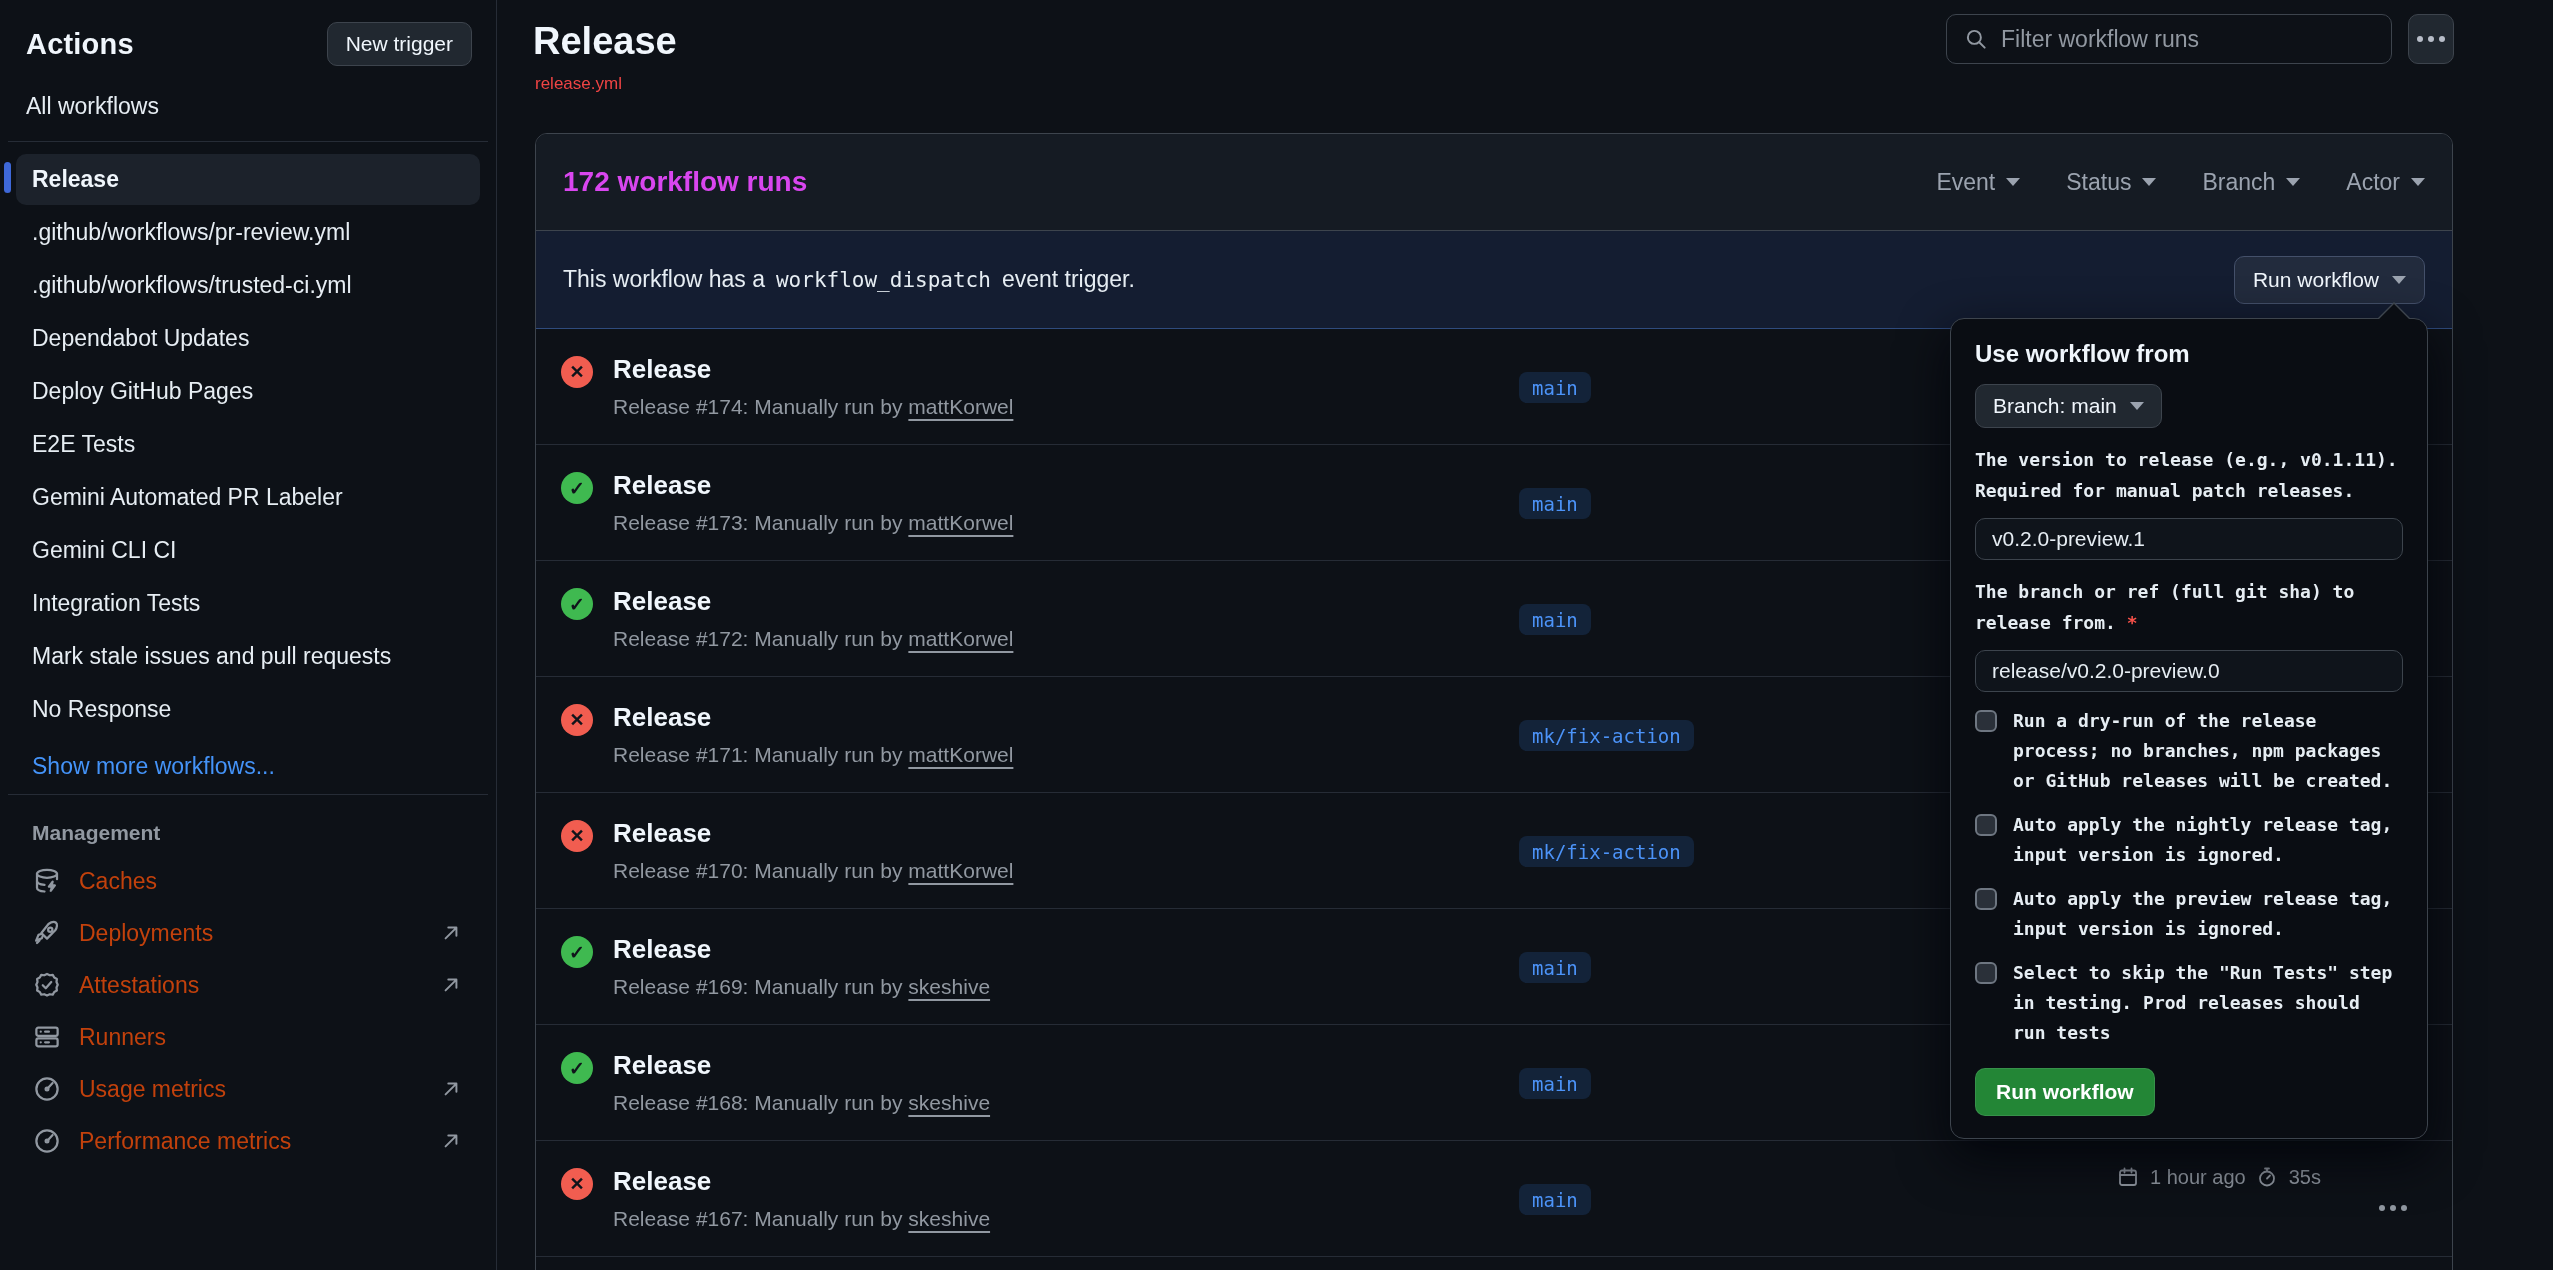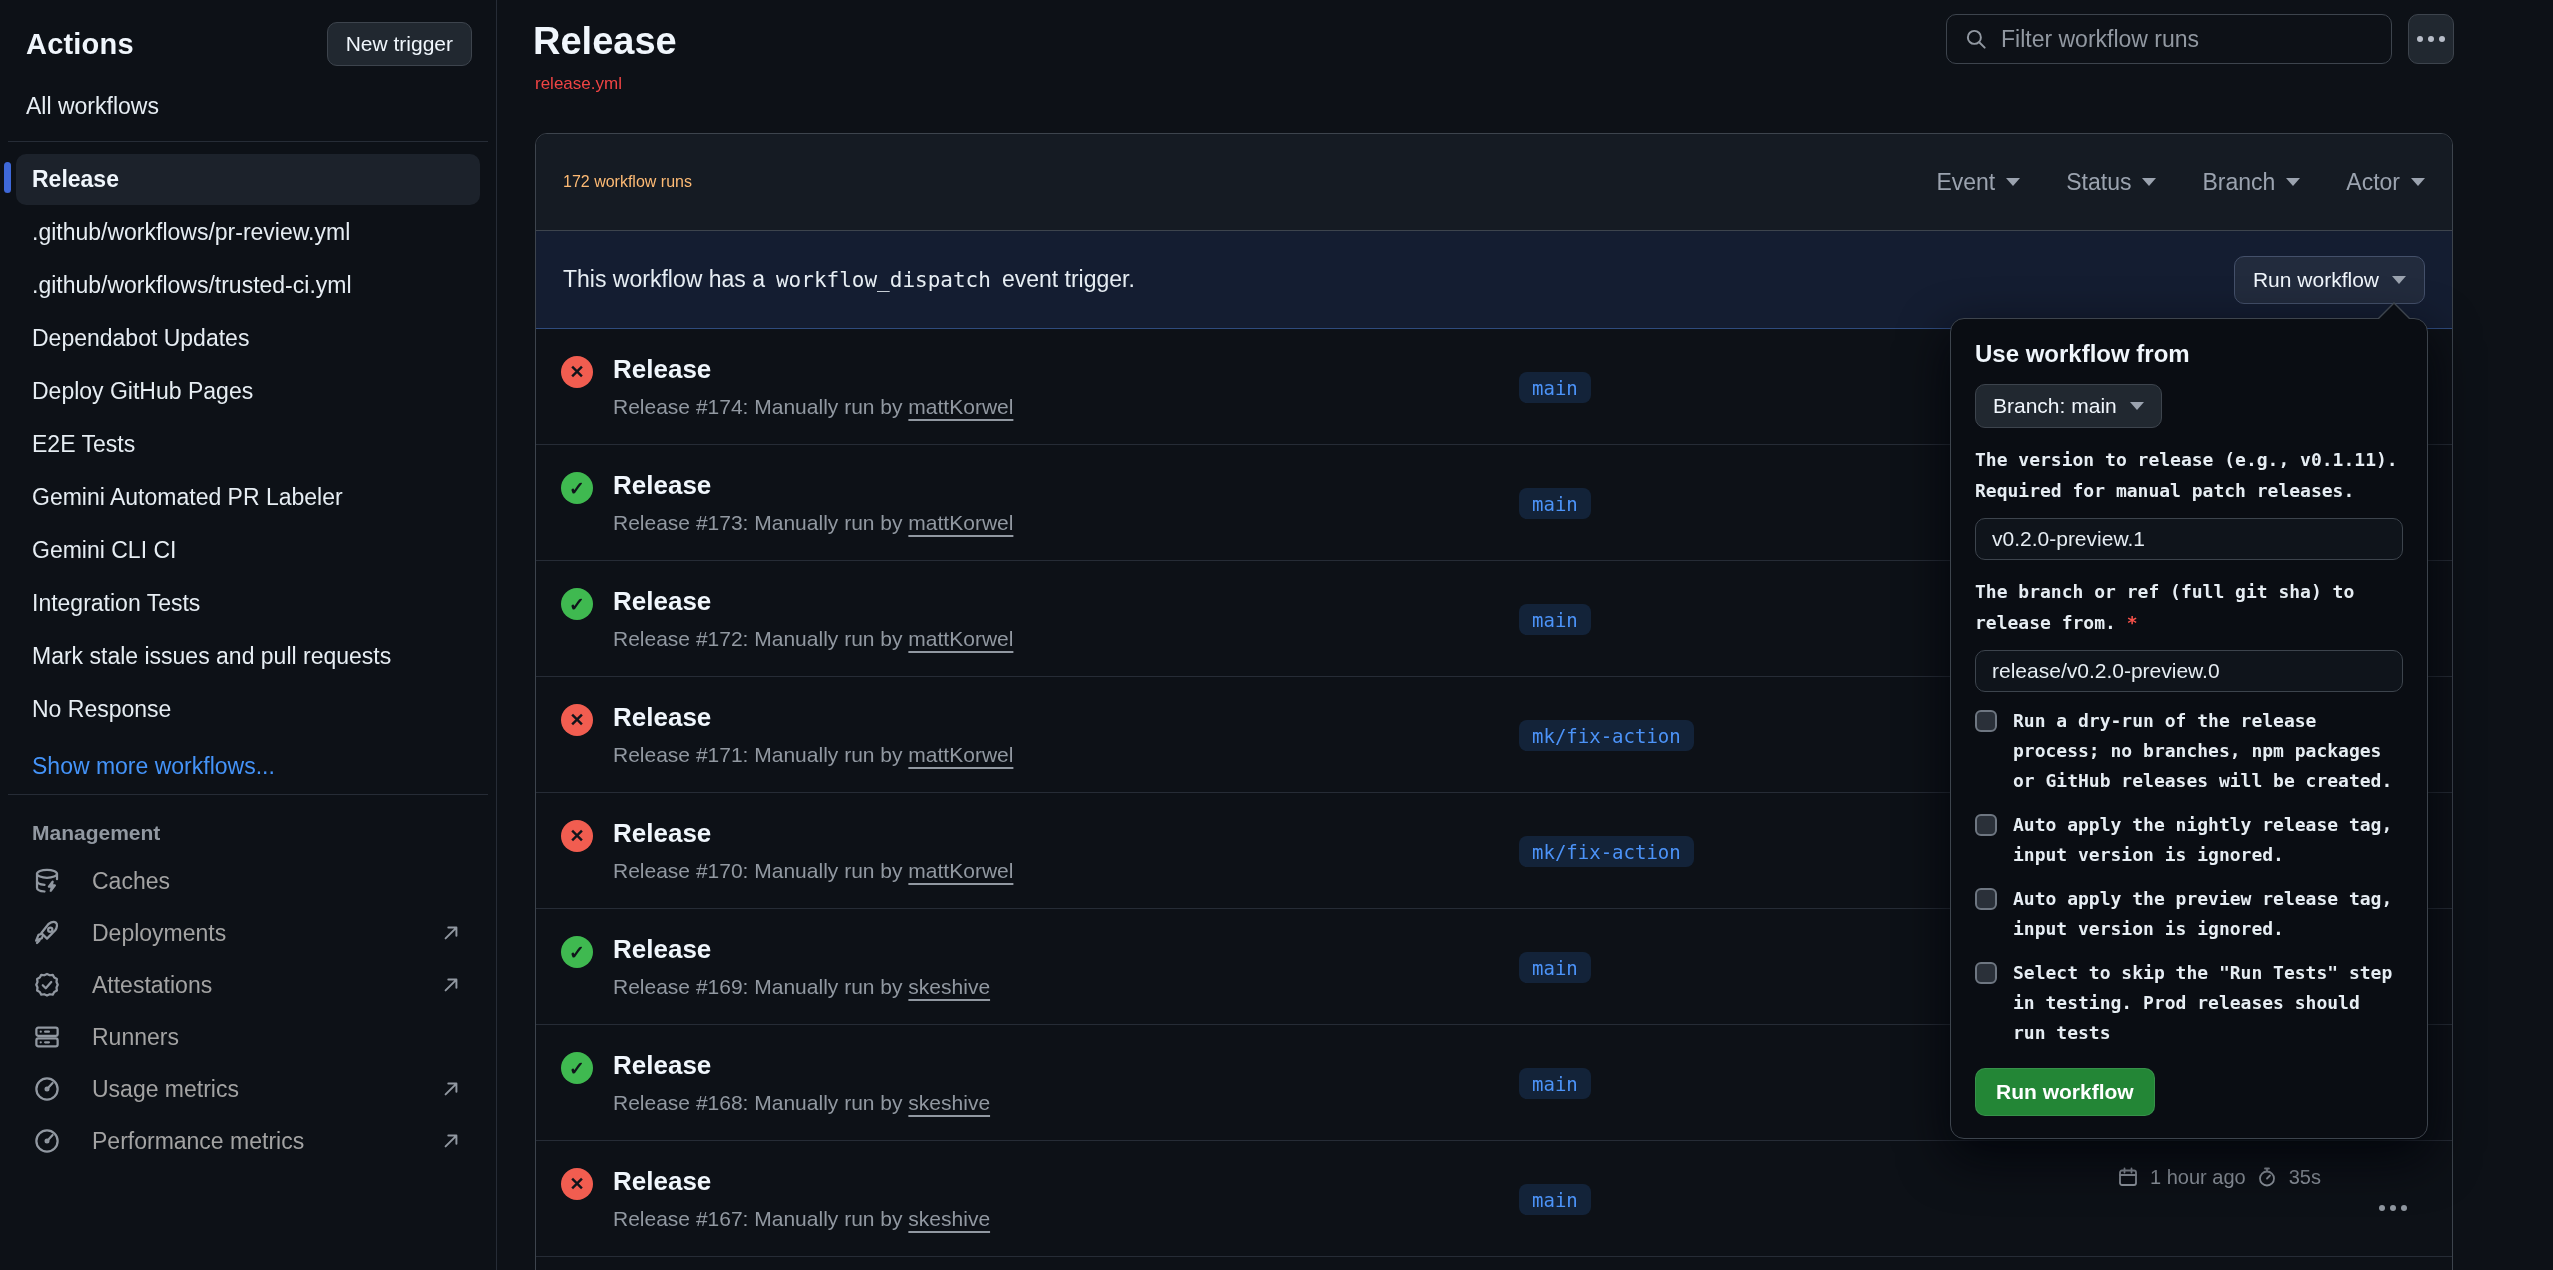--- a/index.html
+++ b/index.html
@@ -17,22 +17,22 @@
   .all-workflows { padding:27px 26px 21px 26px; font-size:23px; color:#e6edf3; cursor:pointer; }
   .sidebar-divider { border-top:1px solid #262c36; margin:0 8px; }
   .wf-list { padding:12px 16px 4px 16px; }
   .wf-item { position:relative; padding:12px 16px; font-size:23px; color:#e6edf3;
     border-radius:10px; margin-bottom:2px; cursor:pointer; white-space:nowrap; }
   .wf-item.sel-true { background:#1c222b; font-weight:700; color:#f0f6fc; }
   .wf-accent-bar { position:absolute; left:-12px; top:8px; width:7px; height:31px;
     border-radius:4px; background:#3e68d8; }
   .wf-show-more { padding:12px 32px 14px 32px; font-size:23px; color:#4493f8; cursor:pointer; }
   .mgmt-label { padding:26px 32px 10px 32px; font-size:21px; font-weight:700; color:#9198a1; }
-  .mgmt-item { display:flex; align-items:center; gap:30px; margin:0 16px;
-    padding:11px 16px; font-size:23px; color:#a3a3a3; border-radius:10px; cursor:pointer; }
+  .mgmt-item { display:flex; align-items:center; gap:17px; margin:0 16px;
+    padding:11px 16px; font-size:23px; color:#c2410c; border-radius:10px; cursor:pointer; }
   .mgmt-item svg { flex:0 0 auto; }
   .ext-arrow { margin-left:auto; color:#9198a1; }
 
   
   .main-title { position:absolute; left:533px; top:20px; font-size:38px; font-weight:700; color:#f0f6fc; }
   .main-file-link { position:absolute; left:535px; top:74px; font-size:17px; color:#ef4444;
     text-decoration:none; cursor:pointer; }
   .filter-box { position:absolute; left:1946px; top:14px; width:446px; height:50px;
     border:1px solid #3d444d; border-radius:10px; background:#0d1117;
     display:flex; align-items:center; gap:12px; padding:0 16px; }
@@ -43,21 +43,21 @@
     background:#212830; border:1px solid #3d444d; border-radius:10px;
     display:flex; align-items:center; justify-content:center; color:#b7bdc8; cursor:pointer; }
   .dots { display:inline-block; width:6px; height:6px; border-radius:50%;
     background:currentColor; box-shadow:-11px 0 currentColor, 11px 0 currentColor; }
 
   
   .runs-card { position:absolute; left:535px; top:133px; width:1918px; height:1200px;
     background:#0d1117; border:1px solid #3d444d; border-radius:12px; overflow:hidden; }
   .runs-header { height:97px; background:#151b23; border-bottom:1px solid #3d444d;
     display:flex; align-items:center; padding:0 27px; }
-  .runs-count { font-size:16px; font-weight:400; color:#fdba74; }
+  .runs-count { font-size:28px; font-weight:700; color:#d946ef; }
   .runs-filters { margin-left:auto; display:flex; gap:46px; }
   .filter-chip { display:flex; align-items:center; gap:11px; font-size:23px;
     color:#9ba3af; cursor:pointer; }
   .caret { width:0; height:0; border-left:7px solid transparent; border-right:7px solid transparent;
     border-top:8px solid currentColor; display:inline-block; }
 
   .dispatch-banner { height:98px; background:#141d31; border-bottom:1px solid #2f4b7d;
     display:flex; align-items:center; padding:0 27px; font-size:23px; color:#e6edf3; }
   .banner-code { font-family:"DejaVu Sans Mono", monospace; font-size:21px; margin:0 11px; }
   .banner-run-btn { margin-left:auto; display:flex; align-items:center; gap:13px;

